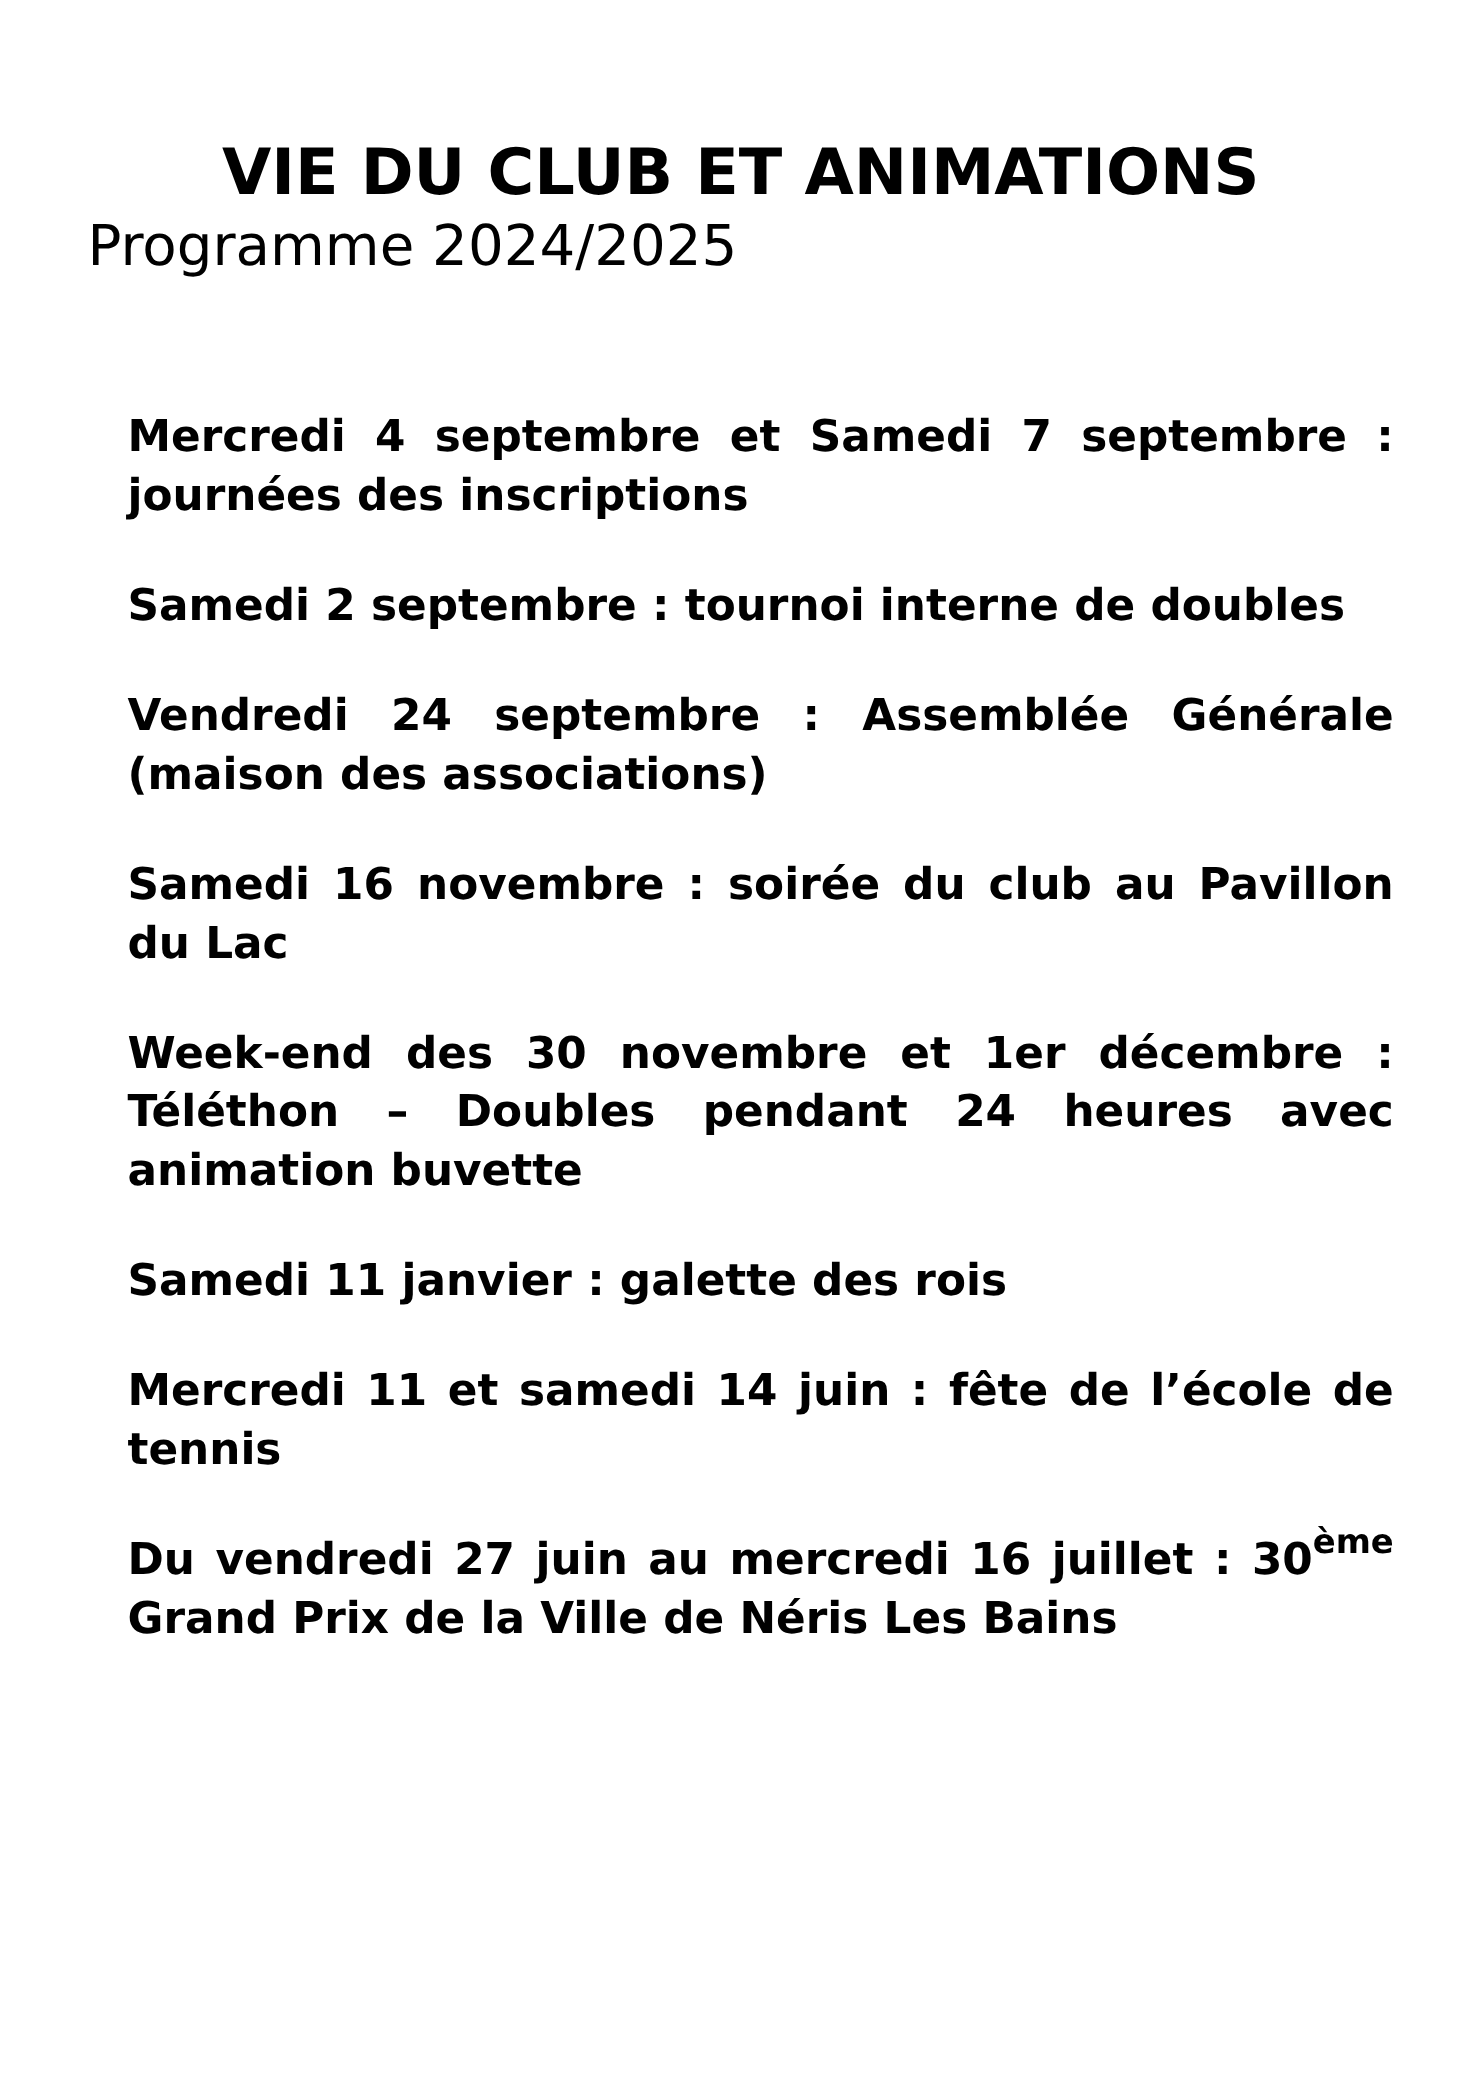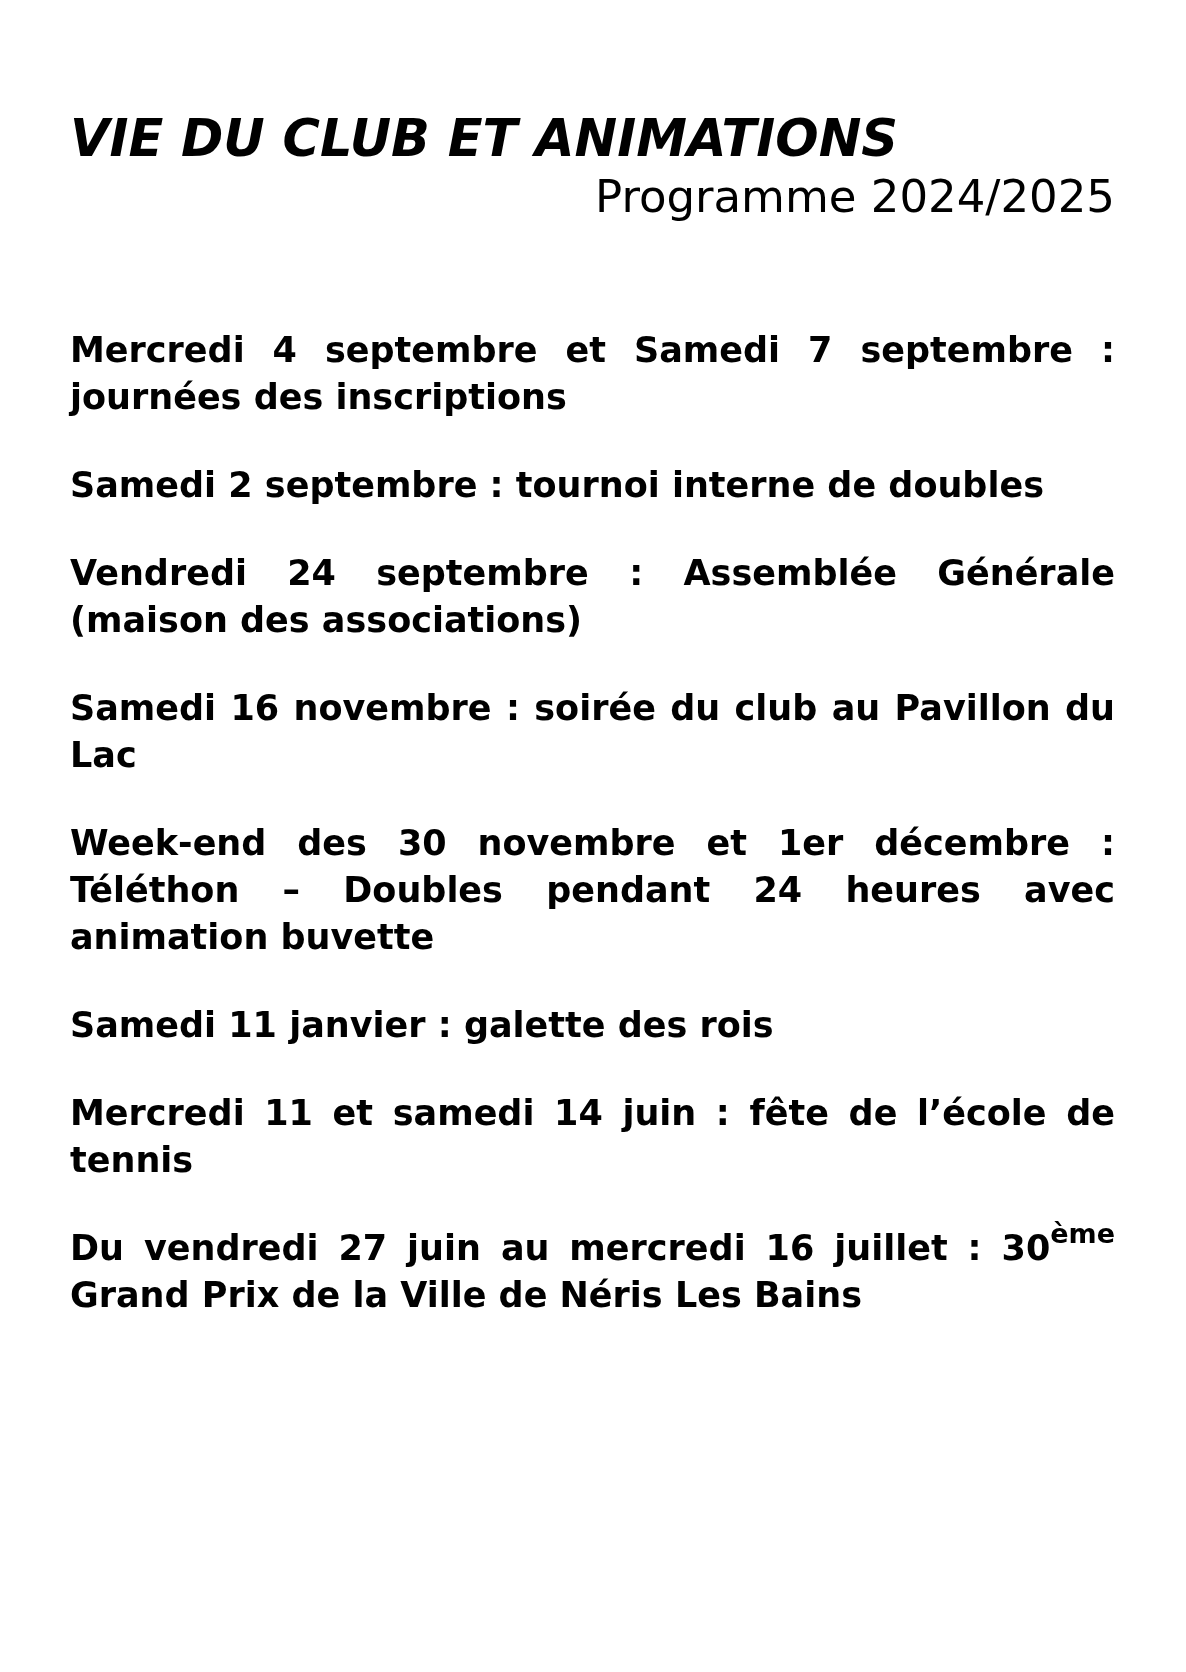--- a/index.html
+++ b/index.html
@@ -11,31 +11,32 @@
     background: #ffffff;
     color: #000000;
     font-family: "DejaVu Sans", "Liberation Sans", sans-serif;
     padding: 109px 71px 0 70px;
     overflow: hidden;
   }
   .doc-title {
     font-size: 51px;
     line-height: 60px;
     font-weight: bold;
+    text-align: center;
     letter-spacing: 0px;
-    font-style: italic;
   }
   .doc-subtitle {
     font-size: 45px;
     line-height: 56px;
     font-weight: normal;
-    text-align: right;
+    text-align: left;
   }
   .content {
     margin-top: 102px;
+    margin-left: 32px;
   }
   p.event {
     font-size: 35px;
     line-height: 47px;
     margin: 0 0 41px 0;
     text-align: justify;
     font-weight: bold;
   }
   p.event .regular { font-weight: bold; }
   p.event sup.ord {

